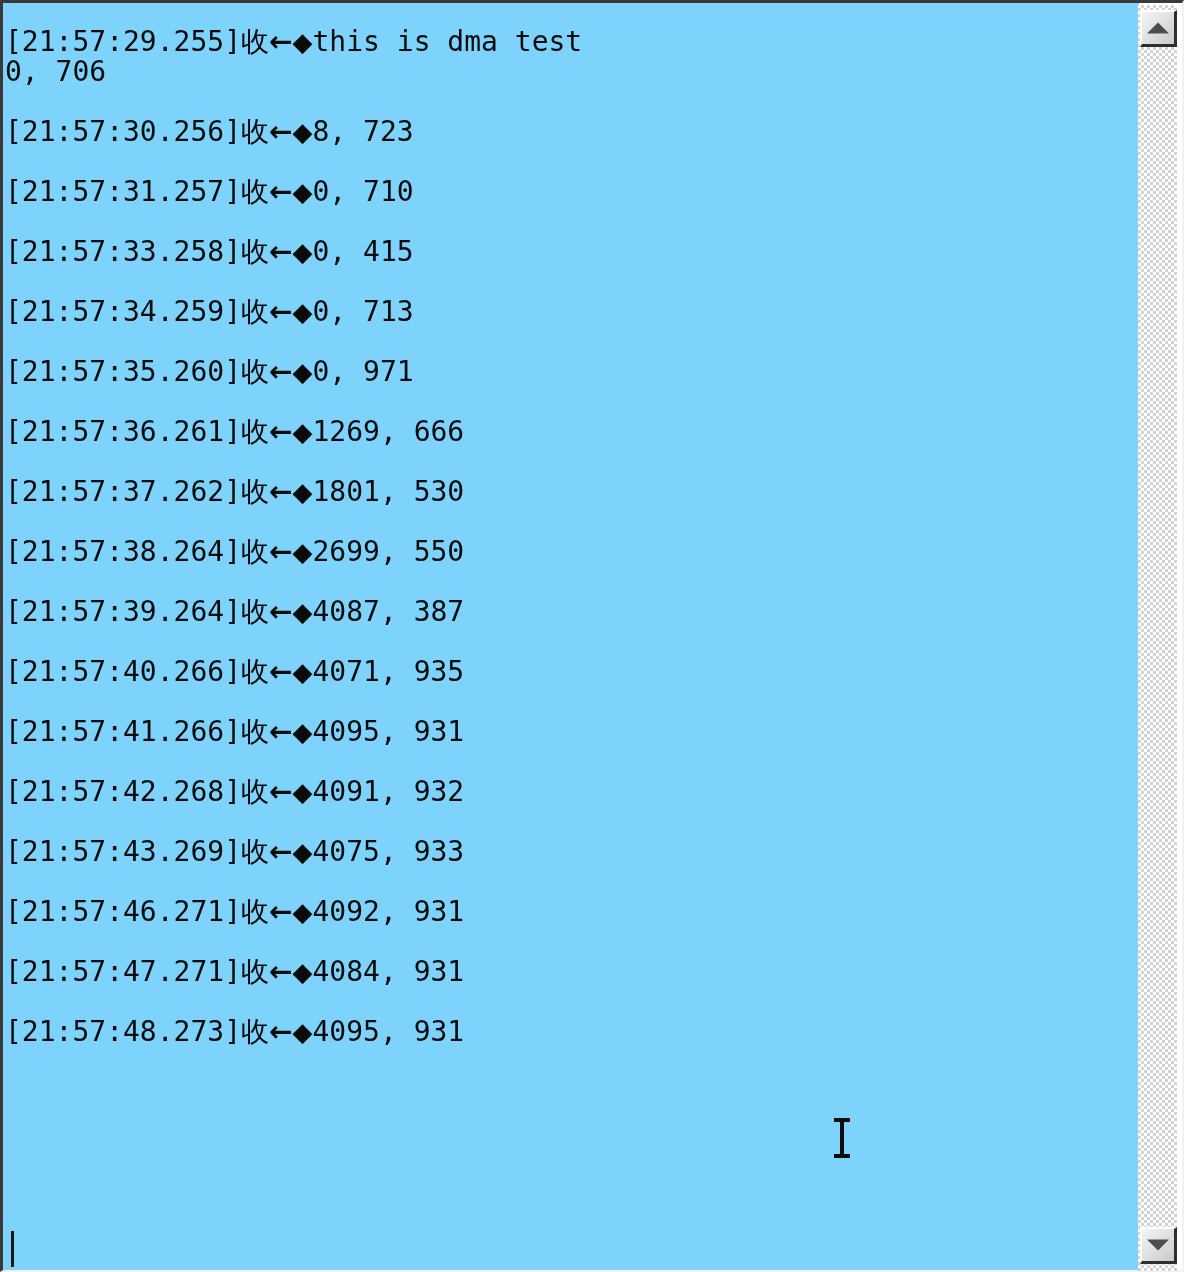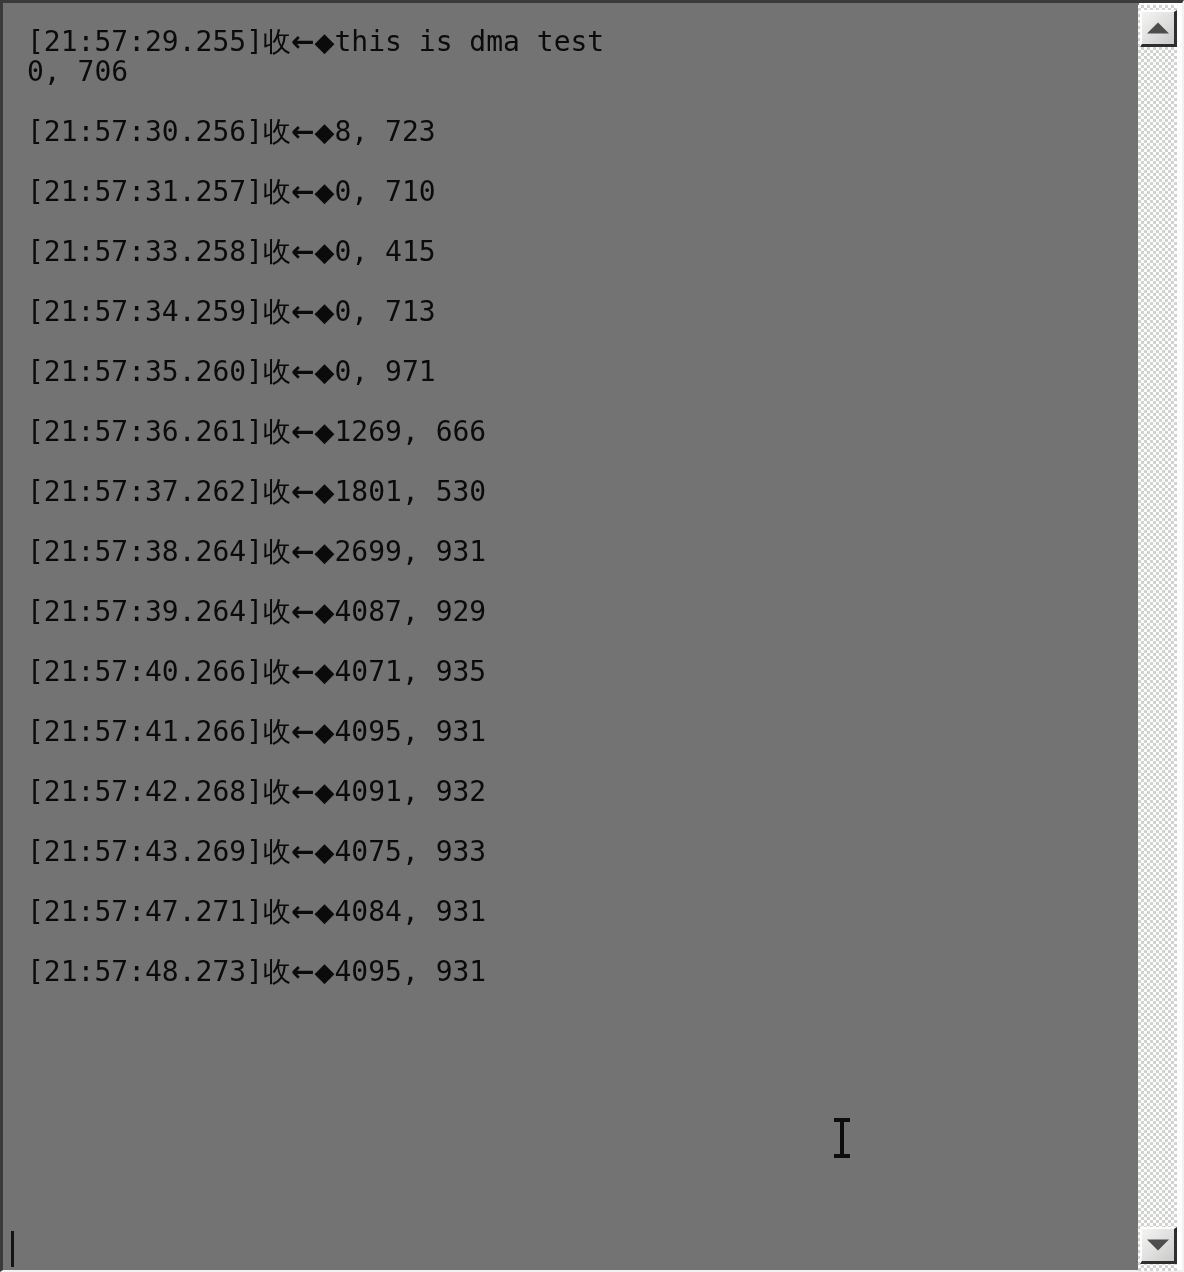--- a/index.html
+++ b/index.html
@@ -30,23 +30,23 @@
   }
 
   
   #log-area {
     position: absolute;
     left: 0;
     top: 0;
     width: 1136px;
     height: 1267px;
     box-sizing: border-box;
-    background: #737373;
+    background: #7dd3fc;
     overflow: hidden;
-    padding: 24px 0 0 24px;
+    padding: 24px 0 0 2px;
   }
 
   .log-line {
     font-family: "DejaVu Sans Mono", "Liberation Mono", monospace;
     font-size: 28px;
     line-height: 30px;
     color: #0b0b0b;
     white-space: pre-wrap;
     word-break: break-all;
     margin: 0 0 30px 0;
@@ -162,26 +162,27 @@
     <div id="log-lines">
         <div class="log-line"><span class="ts">[21:57:29.255]</span><span class="dir">收</span><span class="arrow">←</span><span class="diamond">◆</span><span class="payload">this is dma test
 0, 706</span></div>
         <div class="log-line"><span class="ts">[21:57:30.256]</span><span class="dir">收</span><span class="arrow">←</span><span class="diamond">◆</span><span class="payload">8, 723</span></div>
         <div class="log-line"><span class="ts">[21:57:31.257]</span><span class="dir">收</span><span class="arrow">←</span><span class="diamond">◆</span><span class="payload">0, 710</span></div>
         <div class="log-line"><span class="ts">[21:57:33.258]</span><span class="dir">收</span><span class="arrow">←</span><span class="diamond">◆</span><span class="payload">0, 415</span></div>
         <div class="log-line"><span class="ts">[21:57:34.259]</span><span class="dir">收</span><span class="arrow">←</span><span class="diamond">◆</span><span class="payload">0, 713</span></div>
         <div class="log-line"><span class="ts">[21:57:35.260]</span><span class="dir">收</span><span class="arrow">←</span><span class="diamond">◆</span><span class="payload">0, 971</span></div>
         <div class="log-line"><span class="ts">[21:57:36.261]</span><span class="dir">收</span><span class="arrow">←</span><span class="diamond">◆</span><span class="payload">1269, 666</span></div>
         <div class="log-line"><span class="ts">[21:57:37.262]</span><span class="dir">收</span><span class="arrow">←</span><span class="diamond">◆</span><span class="payload">1801, 530</span></div>
-        <div class="log-line"><span class="ts">[21:57:38.264]</span><span class="dir">收</span><span class="arrow">←</span><span class="diamond">◆</span><span class="payload">2699, 931</span></div>
-        <div class="log-line"><span class="ts">[21:57:39.264]</span><span class="dir">收</span><span class="arrow">←</span><span class="diamond">◆</span><span class="payload">4087, 929</span></div>
+        <div class="log-line"><span class="ts">[21:57:38.264]</span><span class="dir">收</span><span class="arrow">←</span><span class="diamond">◆</span><span class="payload">2699, 550</span></div>
+        <div class="log-line"><span class="ts">[21:57:39.264]</span><span class="dir">收</span><span class="arrow">←</span><span class="diamond">◆</span><span class="payload">4087, 387</span></div>
         <div class="log-line"><span class="ts">[21:57:40.266]</span><span class="dir">收</span><span class="arrow">←</span><span class="diamond">◆</span><span class="payload">4071, 935</span></div>
         <div class="log-line"><span class="ts">[21:57:41.266]</span><span class="dir">收</span><span class="arrow">←</span><span class="diamond">◆</span><span class="payload">4095, 931</span></div>
         <div class="log-line"><span class="ts">[21:57:42.268]</span><span class="dir">收</span><span class="arrow">←</span><span class="diamond">◆</span><span class="payload">4091, 932</span></div>
         <div class="log-line"><span class="ts">[21:57:43.269]</span><span class="dir">收</span><span class="arrow">←</span><span class="diamond">◆</span><span class="payload">4075, 933</span></div>
+        <div class="log-line"><span class="ts">[21:57:46.271]</span><span class="dir">收</span><span class="arrow">←</span><span class="diamond">◆</span><span class="payload">4092, 931</span></div>
         <div class="log-line"><span class="ts">[21:57:47.271]</span><span class="dir">收</span><span class="arrow">←</span><span class="diamond">◆</span><span class="payload">4084, 931</span></div>
         <div class="log-line"><span class="ts">[21:57:48.273]</span><span class="dir">收</span><span class="arrow">←</span><span class="diamond">◆</span><span class="payload">4095, 931</span></div>
       </div>
   </div>
 
   <div id="text-caret"></div>
 
   <div id="vertical-scrollbar">
     <div id="scrollbar-track"></div>
     <div class="sb-button" id="scrollbar-up-button">

